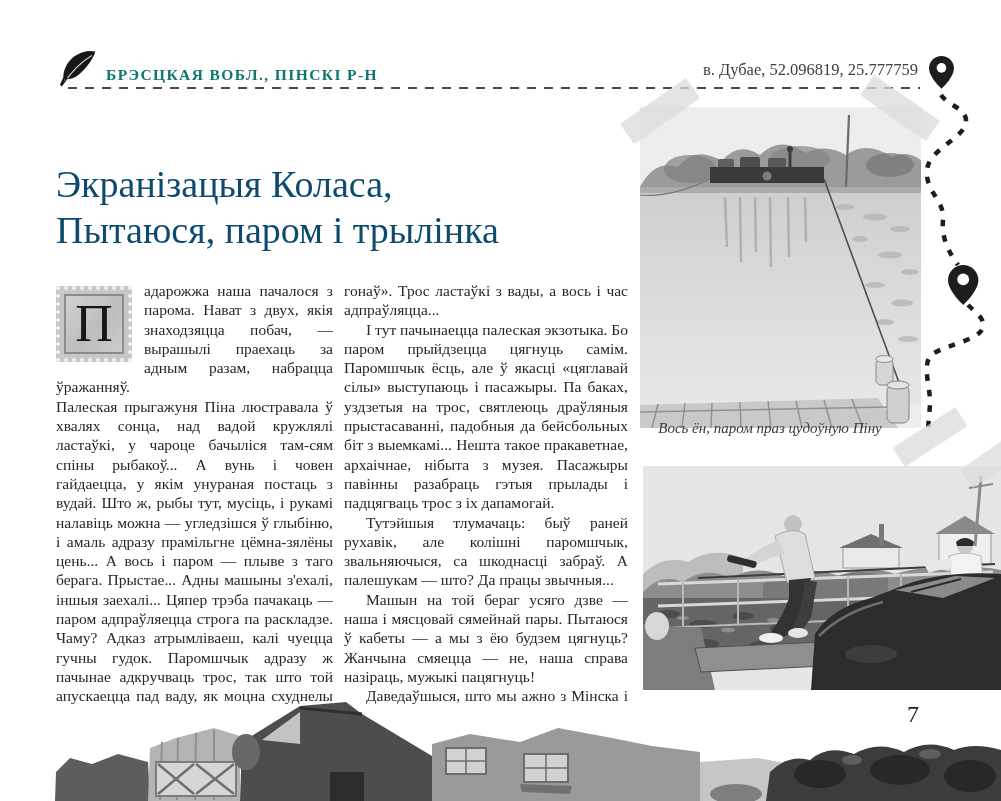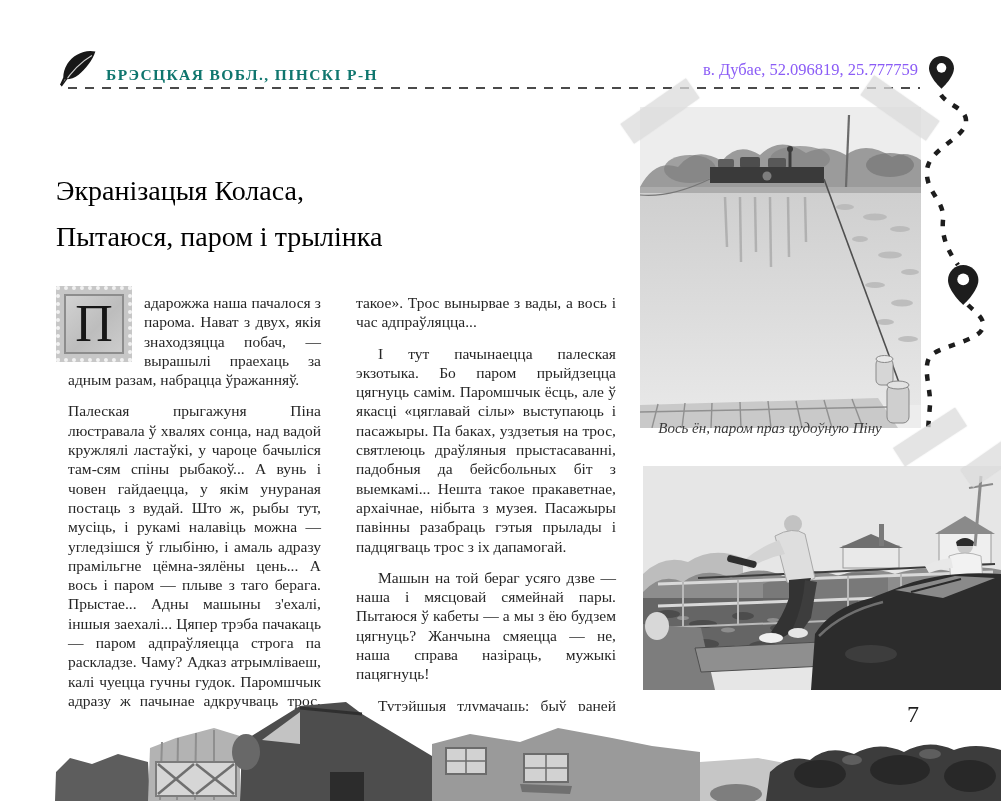--- a/index.html
+++ b/index.html
@@ -3,33 +3,33 @@
 <meta charset="utf-8">
 <style>
   html,body{margin:0;padding:0;background:#fff;}
   .page{position:relative;width:1001px;height:801px;background:#fff;overflow:hidden;
         font-family:"Liberation Serif","DejaVu Serif",serif;color:#262626;}
 
   
   .header-left{position:absolute;left:56px;top:48px;display:flex;align-items:flex-end;gap:8px;}
   .feather{width:42px;height:42px;flex:0 0 auto;}
   .region-label{font-size:15.5px;font-weight:600;letter-spacing:1.4px;color:#0f766e;padding-bottom:6px;white-space:nowrap;}
-  .location-label{position:absolute;left:600px;top:60px;width:318px;text-align:right;font-size:16.5px;color:#8b5cf6;}
+  .location-label{position:absolute;left:600px;top:60px;width:318px;text-align:right;font-size:16.5px;color:#404040;}
   .rule{position:absolute;left:68px;top:87px;width:852px;height:2px;
         background:repeating-linear-gradient(90deg,#4a4a4a 0 9px,transparent 9px 17px);}
 
   
-  .title{position:absolute;left:56px;top:168px;width:580px;font-size:28px;line-height:46px;color:#000000;}
+  .title{position:absolute;left:56px;top:161px;width:580px;font-size:38px;line-height:46px;color:#0c4a6e;}
 
   
   .col{position:absolute;top:281px;height:430px;overflow:hidden;font-size:15.5px;line-height:19.3px;
        text-align:justify;color:#262626;}
   .col1{left:56px;width:277px;}
   .col2{left:344px;width:284px;}
-  .col p{margin:12px;}
+  .col p{margin:0;}
   .col p.indent{text-indent:22px;}
 
   
   .stamp{float:left;width:76px;height:76px;margin:5px 12px 2px 0;background:#c7c7c7;
          border:4px dotted #f2f2f2;box-sizing:border-box;position:relative;
          display:flex;align-items:center;justify-content:center;}
   .stamp-inner{position:absolute;inset:4px;border:2px solid #8d8d8d;
          background:linear-gradient(135deg,#d2d2d2 0%,#bdbdbd 55%,#cccccc 100%);}
   .stamp-letter{position:relative;font-size:52px;line-height:1;color:#161616;font-weight:500;}
 
@@ -79,24 +79,24 @@
   <div class="col col1">
     <div class="stamp">
       <span class="stamp-inner"></span>
       <span class="stamp-letter">П</span>
     </div>
     <p>адарожжа наша пачалося з парома. Нават з двух, якія знаходзяцца побач, — вырашылі праехаць за адным разам, набрацца ўражанняў.</p>
     <p>Палеская прыгажуня Піна люстравала ў хвалях сонца, над вадой кружлялі ластаўкі, у чароце бачыліся там-сям спіны рыбакоў... А вунь і човен гайдаецца, у якім унураная постаць з вудай. Што ж, рыбы тут, мусіць, і рукамі налавіць можна — угледзішся ў глыбіню, і амаль адразу прамільгне цёмна-зялёны цень... А вось і паром — плыве з таго берага. Прыстае... Адны машыны з'ехалі, іншыя заехалі... Цяпер трэба пачакаць — паром адпраўляецца строга па раскладзе. Чаму? Адказ атрымліваеш, калі чуецца гучны гудок. Паромшчык адразу ж пачынае адкручваць трос, так што той апускаецца пад ваду, як моцна схуднелы цмок. А справа выплывае гружаная вугалем баржа — некалькі плывучых «ва-</p>
   </div>
 
   <div class="col col2">
-    <p>такое». Трос вынырвае з вады, а вось і час адпраўляцца...</p>
+    <p>гонаў». Трос ластаўкі з вады, а вось і час адпраўляцца...</p>
     <p class="indent">І тут пачынаецца палеская экзотыка. Бо паром прыйдзецца цягнуць самім. Паромшчык ёсць, але ў якасці «цяглавай сілы» выступаюць і пасажыры. Па баках, уздзетыя на трос, святлеюць драўляныя прыстасаванні, падобныя да бейсбольных біт з выемкамі... Нешта такое пракаветнае, архаічнае, нібыта з музея. Пасажыры павінны разабраць гэтыя прылады і падцягваць трос з іх дапамогай.</p>
+    <p class="indent">Тутэйшыя тлумачаць: быў раней рухавік, але колішні паромшчык, звальняючыся, са шкоднасці забраў. А палешукам — што? Да працы звычныя...</p>
     <p class="indent">Машын на той бераг усяго дзве — наша і мясцовай сямейнай пары. Пытаюся ў кабеты — а мы з ёю будзем цягнуць? Жанчына смяецца — не, наша справа назіраць, мужыкі пацягнуць!</p>
-    <p class="indent">Тутэйшыя тлумачаць: быў раней рухавік, але колішні паромшчык, звальняючыся, са шкоднасці забраў. А палешукам — што? Да працы звычныя...</p>
     <p class="indent">Даведаўшыся, што мы ажно з Мінска і едзем не на лецішча ці па якіх іншых</p>
   </div>
 
   <div class="photo1">
     <svg viewBox="0 0 281 321">
       <defs>
         <linearGradient id="w1" x1="0" y1="0" x2="0" y2="1">
           <stop offset="0" stop-color="#cfcfcf"></stop>
             <stop offset="1" stop-color="#e7e7e7"></stop>
         </linearGradient>

